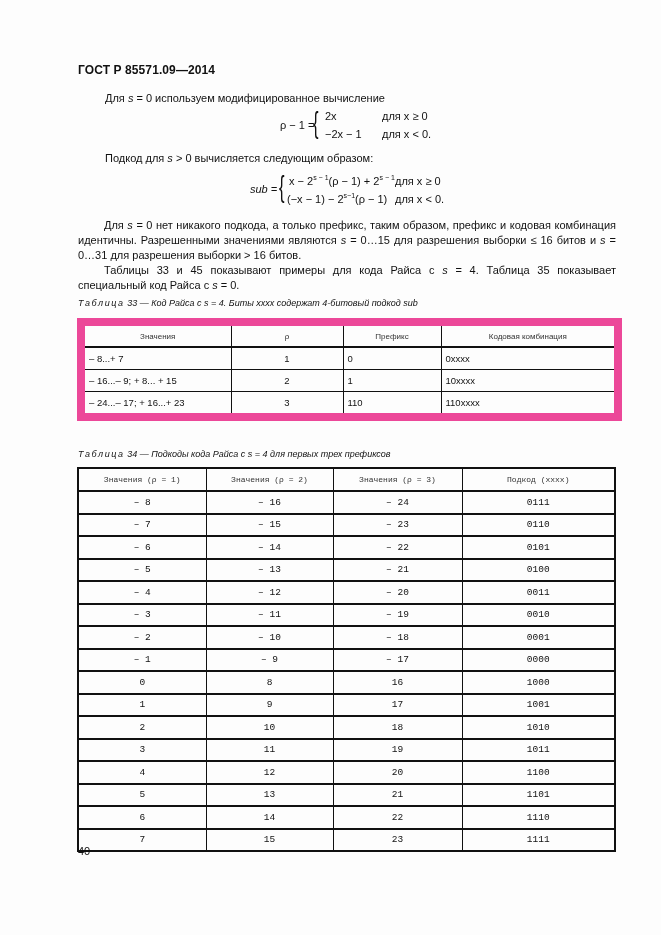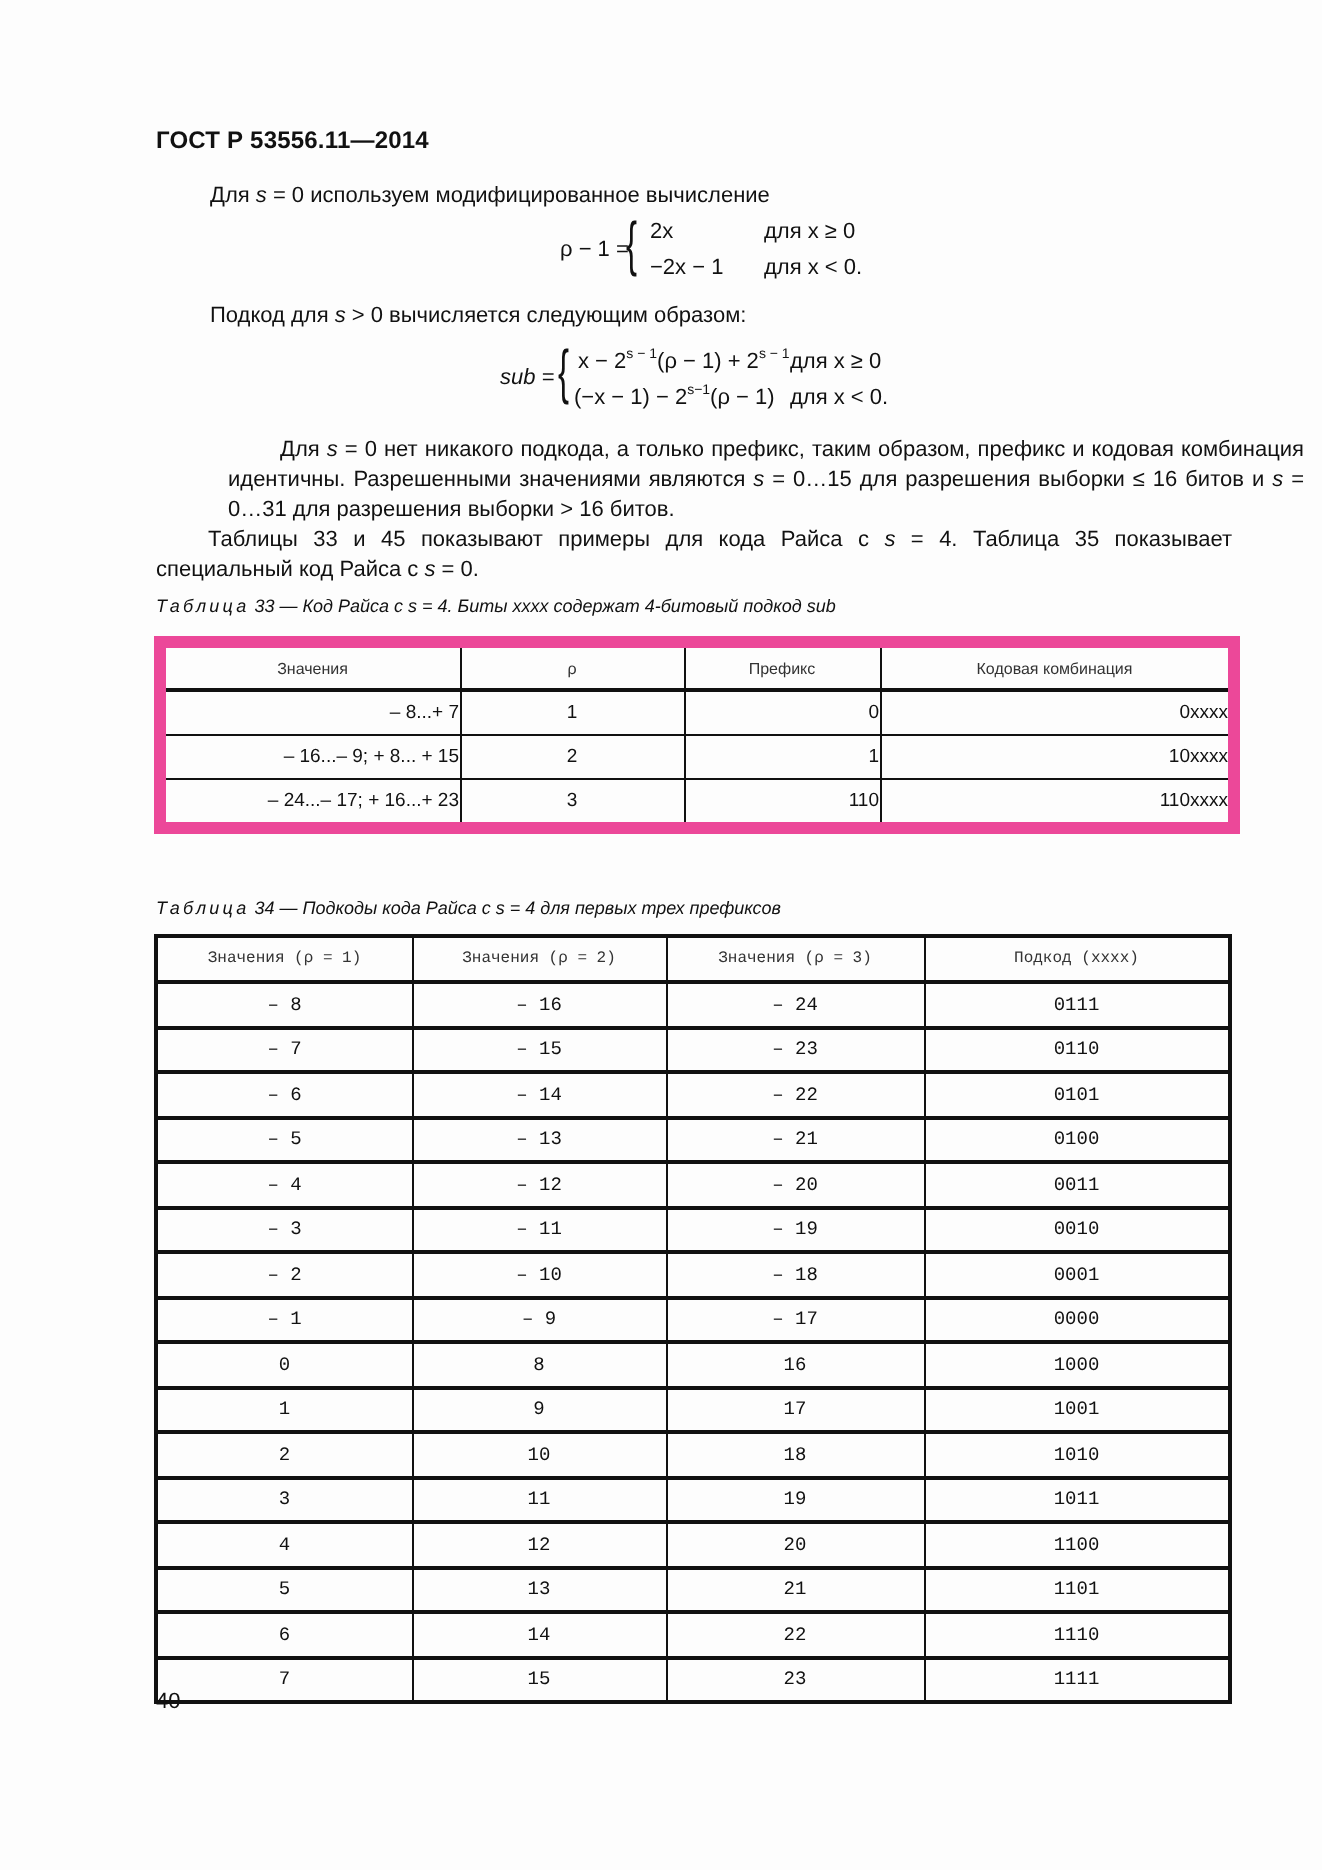--- a/index.html
+++ b/index.html
@@ -6,21 +6,21 @@
     body {
       width: 661px; height: 935px; background: #fdfdfd; position: relative;
       font-family: "Liberation Sans", sans-serif; color: #111;
       overflow: hidden;
     }
     .abs { position: absolute; }
     .header-title { left: 78px; top: 63px; font-size: 12px; font-weight: bold; letter-spacing: 0.1px; }
     .para { font-size: 11px; line-height: 15px; }
     .p1 { left: 105px; top: 91px; }
     .p2 { left: 105px; top: 151px; }
-    .p3 { left: 78px; top: 218px; width: 538px; text-align: justify; text-indent: 26px; margin-left: 36px; }
+    .p3 { left: 78px; top: 218px; width: 538px; text-align: justify; text-indent: 26px; }
     .p4 { left: 78px; top: 263px; width: 538px; text-align: justify; text-indent: 26px; }
     i.v { font-style: italic; }
 
     
     .f1 { left: 280px; top: 108px; font-size: 11px; height: 40px; }
     .f1 .lhs { position: absolute; left: 0; top: 11px; white-space: nowrap; }
     .brace { position: absolute; font-size: 30px; line-height: 30px; font-weight: normal; transform: scaleX(0.55); transform-origin: left; }
     .f1 .brace { left: 33px; top: 0px; }
     .case { position: absolute; white-space: nowrap; }
     .f1 .c1e { left: 45px; top: 2px; }
@@ -38,37 +38,37 @@
     .f2 .c2c { left: 145px; top: 23px; }
     sup { font-size: 7px; vertical-align: 5px; line-height: 0; }
 
     .caption { font-size: 9px; white-space: nowrap; font-style: italic; }
     .cap33 { left: 78px; top: 298px; }
     .cap34 { left: 78px; top: 449px; }
     .spaced { letter-spacing: 1.6px; }
 
     table { border-collapse: collapse; position: absolute; table-layout: fixed; }
     td, th { border: 1px solid #111; padding: 0; font-weight: normal; }
-    .t33 { left: 77px; top: 318px; width: 537px; border: 6px solid #ec4899; }
+    .t33 { left: 77px; top: 318px; width: 537px; border: 8px solid #ec4899; }
     .t33 th { height: 20px; font-size: 8px; text-align: center; border-bottom: 2px solid #111; color: #333; }
     .t33 td { height: 21px; font-size: 9.5px; }
-    .t33 td.l { text-align: right; padding-left: 4px; }
+    .t33 td.l { text-align: left; padding-left: 4px; }
     .t33 td.c { text-align: center; }
     .t34 { left: 77px; top: 467px; width: 537px; border: 2px solid #111; font-family: Liberation Mono, monospace; }
     .t34 th { height: 21px; font-size: 8px; text-align: center; border-bottom: 2px solid #111; color: #333; }
     .t34 td { height: 20.5px; font-size: 9.5px; text-align: center; }
     .t34 td, .t34 th { border-right-width: 1px; }
     .t34 tr td { border-bottom: 2px solid #111; }
 
     .page-num { left: 78px; top: 845px; font-size: 11px; }
   </style>
 </head>
 <body>
 
-<div class="abs header-title">ГОСТ Р 53556.11—2014</div>
+<div class="abs header-title">ГОСТ Р 85571.09—2014</div>
 
 <div class="abs para p1"><span>Для </span><i class="v">s</i><span> = 0 используем модифицированное вычисление</span></div>
 
 <div class="abs f1">
   <span class="lhs">ρ − 1 =</span>
   <span class="brace">{</span>
   <span class="case c1e">2x</span>
   <span class="case c1c">для x ≥ 0</span>
   <span class="case c2e">−2x − 1</span>
   <span class="case c2c">для x &lt; 0.</span>

